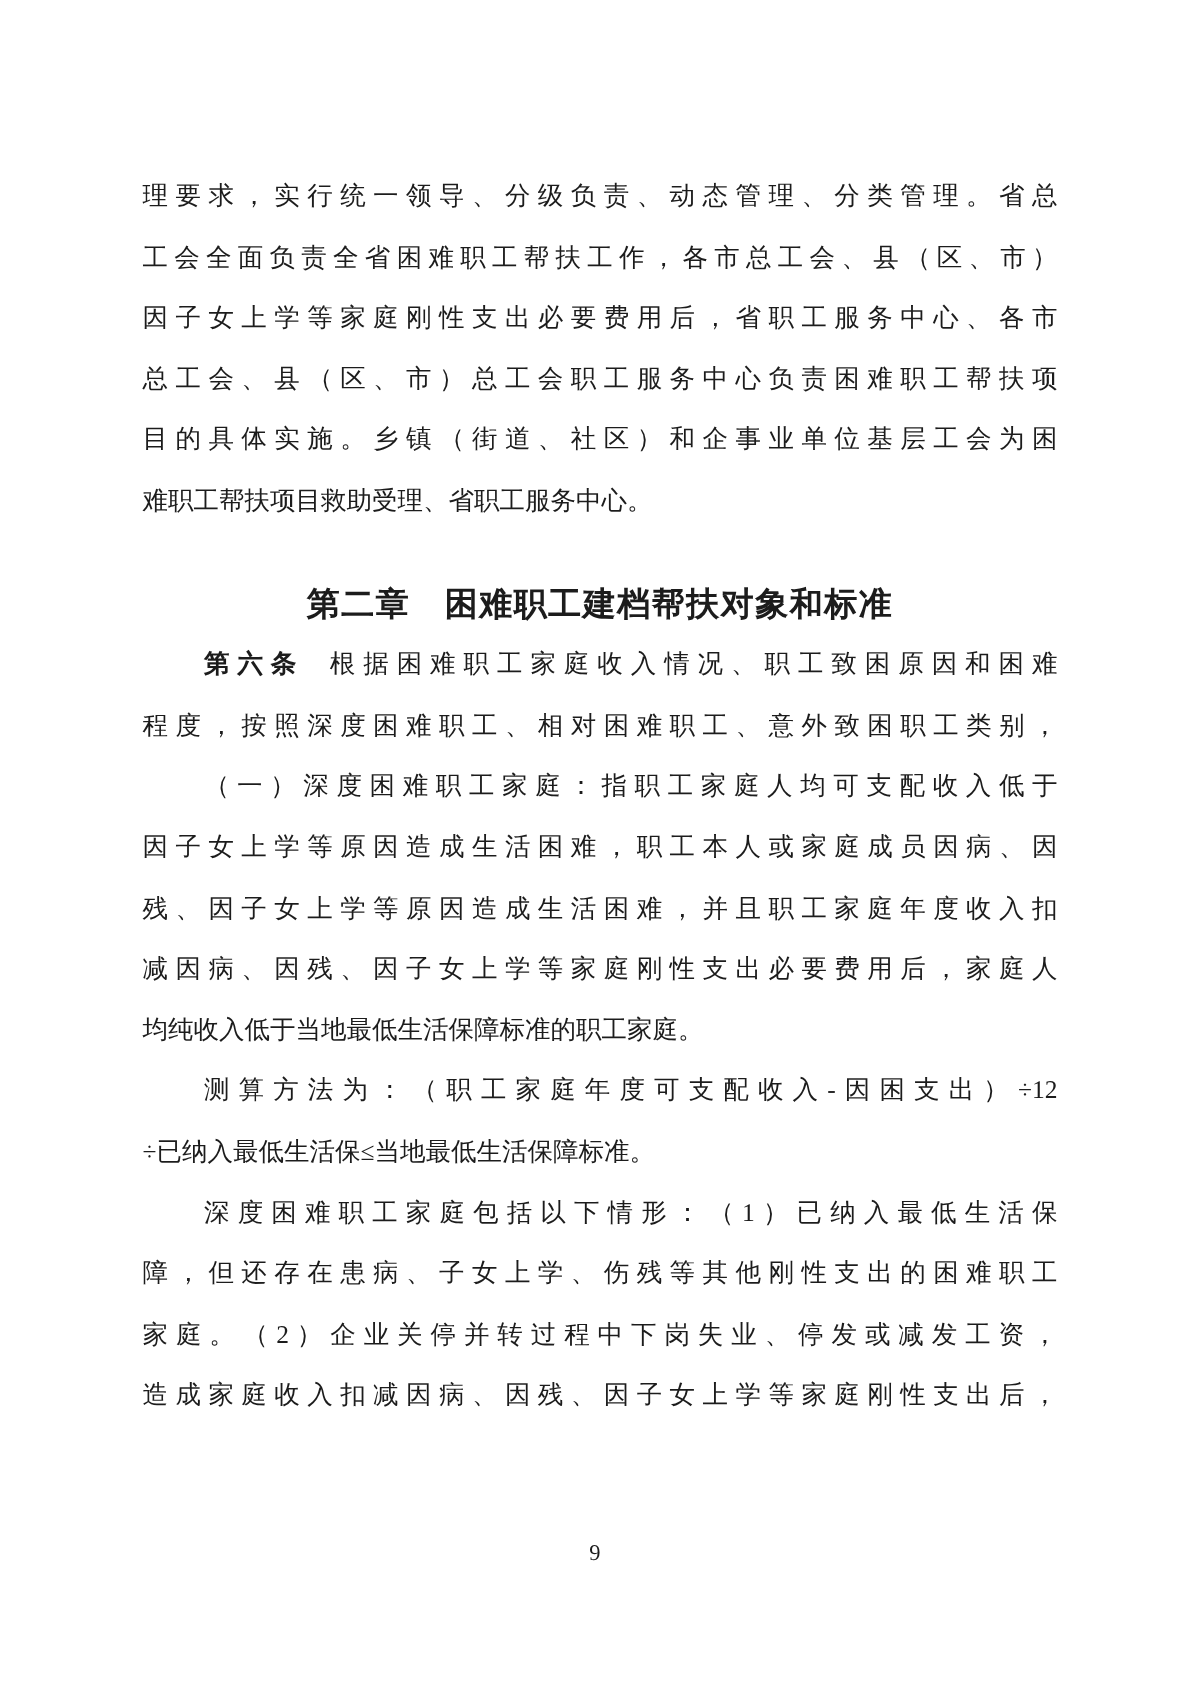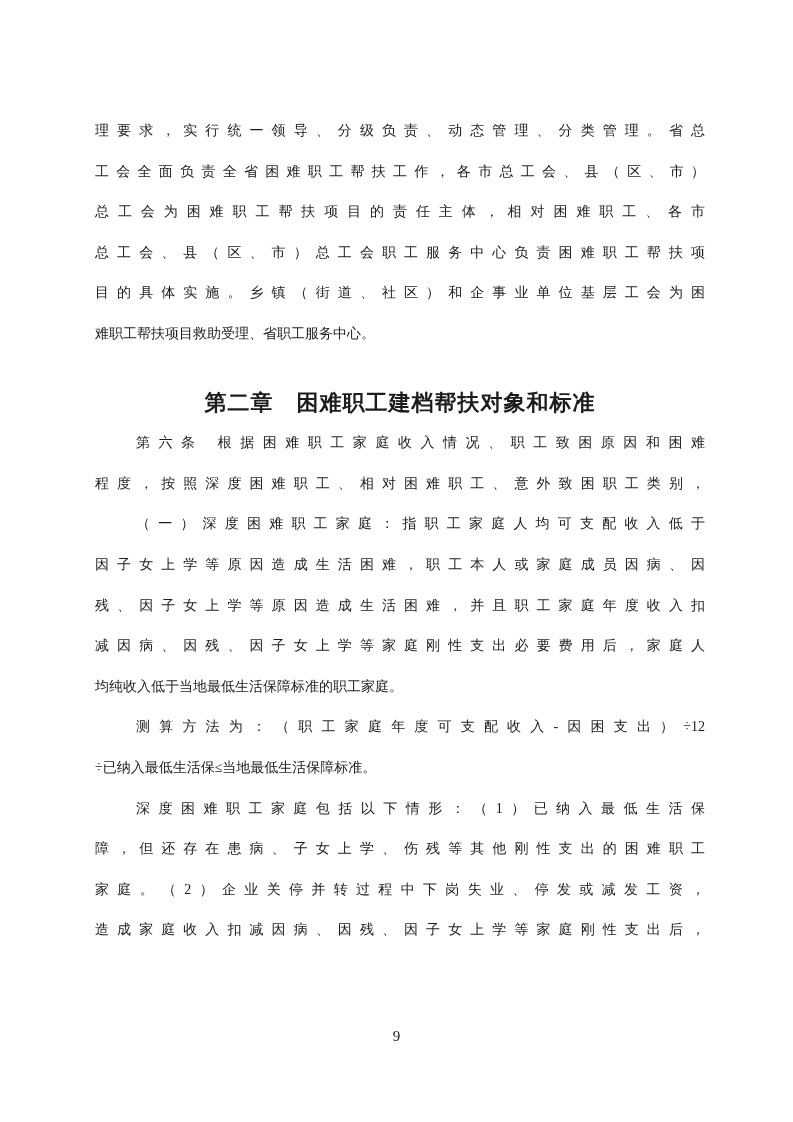--- a/index.html
+++ b/index.html
@@ -16,21 +16,21 @@
     position:absolute;inset:0;
     background:#ffffff;
   }
   .textblock{
     position:absolute;
     left:95px;top:0;
     width:610px;
     padding-top:111px;
   }
   .ln{
-    font-size:14px;
+    font-size:17px;
     line-height:40.6px;
     height:40.6px;
     white-space:pre;
     text-align:left;
     letter-spacing:0;
   }
   
   .ln.j{
     white-space:normal;
     text-align:justify;
@@ -44,42 +44,42 @@
   .heading{
     margin:28px 0 0 0;
     font-size:22px;
     line-height:40.6px;
     height:40.6px;
     font-weight:bold;
     text-align:center;
     letter-spacing:1px;
   }
   .kw{
-    font-weight:normal;
+    font-weight:bold;
     margin-right:1em;
   }
   .pagenum{
     position:absolute;
     left:0;top:1026px;
     width:100%;
     text-align:center;
     font-size:15px;
     line-height:20px;
     color:#1c1c1c;
   }
 </style>
 </head>
 <body>
 
 <div class="page">
   <div class="textblock">
 
     <div class="ln j">理要求，实行统一领导、分级负责、动态管理、分类管理。省总</div>
     <div class="ln j">工会全面负责全省困难职工帮扶工作，各市总工会、县（区、市）</div>
-    <div class="ln j">总工会为困难职工帮扶项目的责任主体，相对困难职工、各市</div>
+    <div class="ln j">因子女上学等家庭刚性支出必要费用后，省职工服务中心、各市</div>
     <div class="ln j">总工会、县（区、市）总工会职工服务中心负责困难职工帮扶项</div>
     <div class="ln j">目的具体实施。乡镇（街道、社区）和企事业单位基层工会为困</div>
     <div class="ln">难职工帮扶项目救助受理、省职工服务中心。</div>
 
     <h2 class="heading">第二章　困难职工建档帮扶对象和标准</h2>
 
     <div class="ln j ind"><span class="kw">第六条</span><span>根据困难职工家庭收入情况、职工致困原因和困难</span></div>
 
     <div class="ln j">程度，按照深度困难职工、相对困难职工、意外致困职工类别，</div>
     <div class="ln j ind">（一）深度困难职工家庭：指职工家庭人均可支配收入低于</div>

